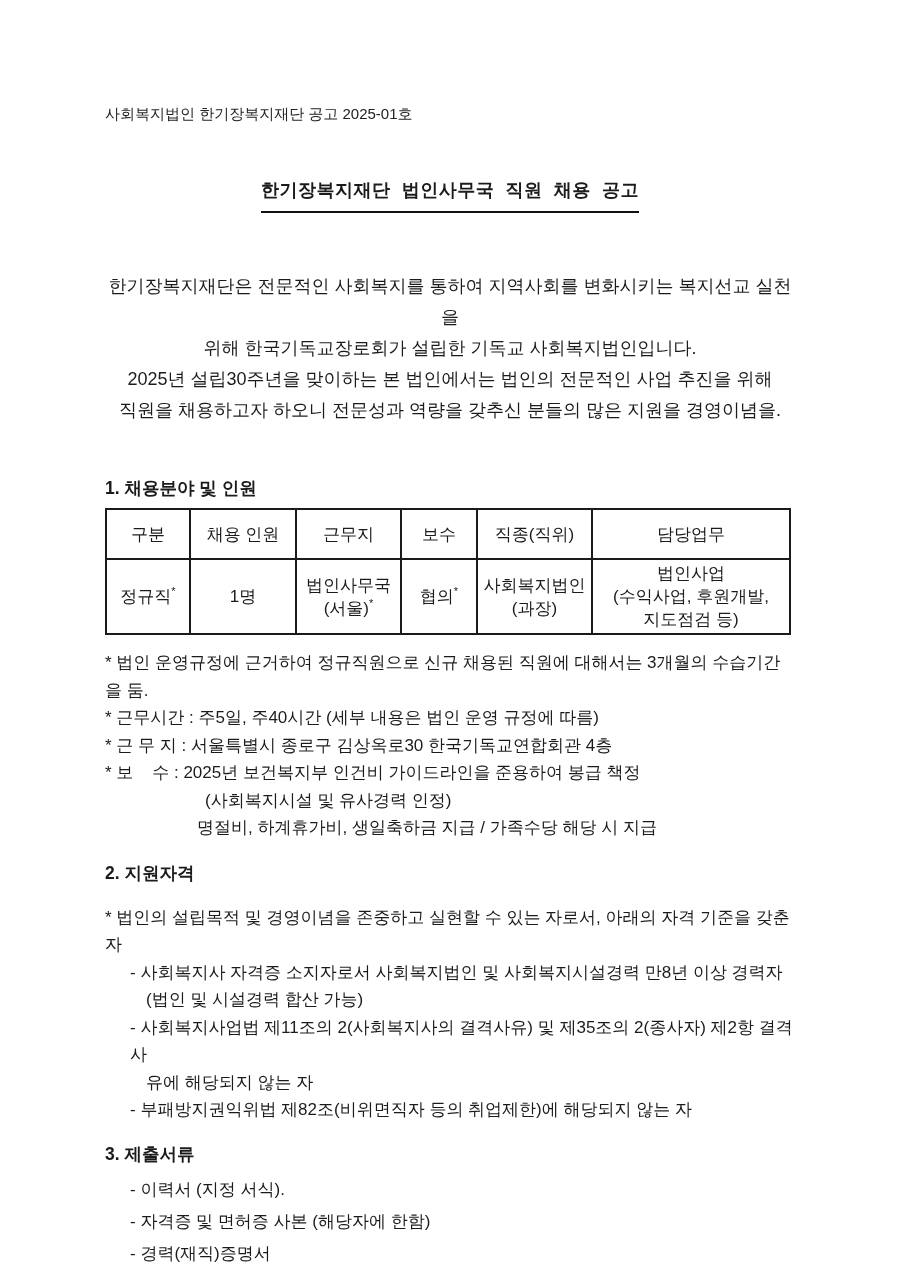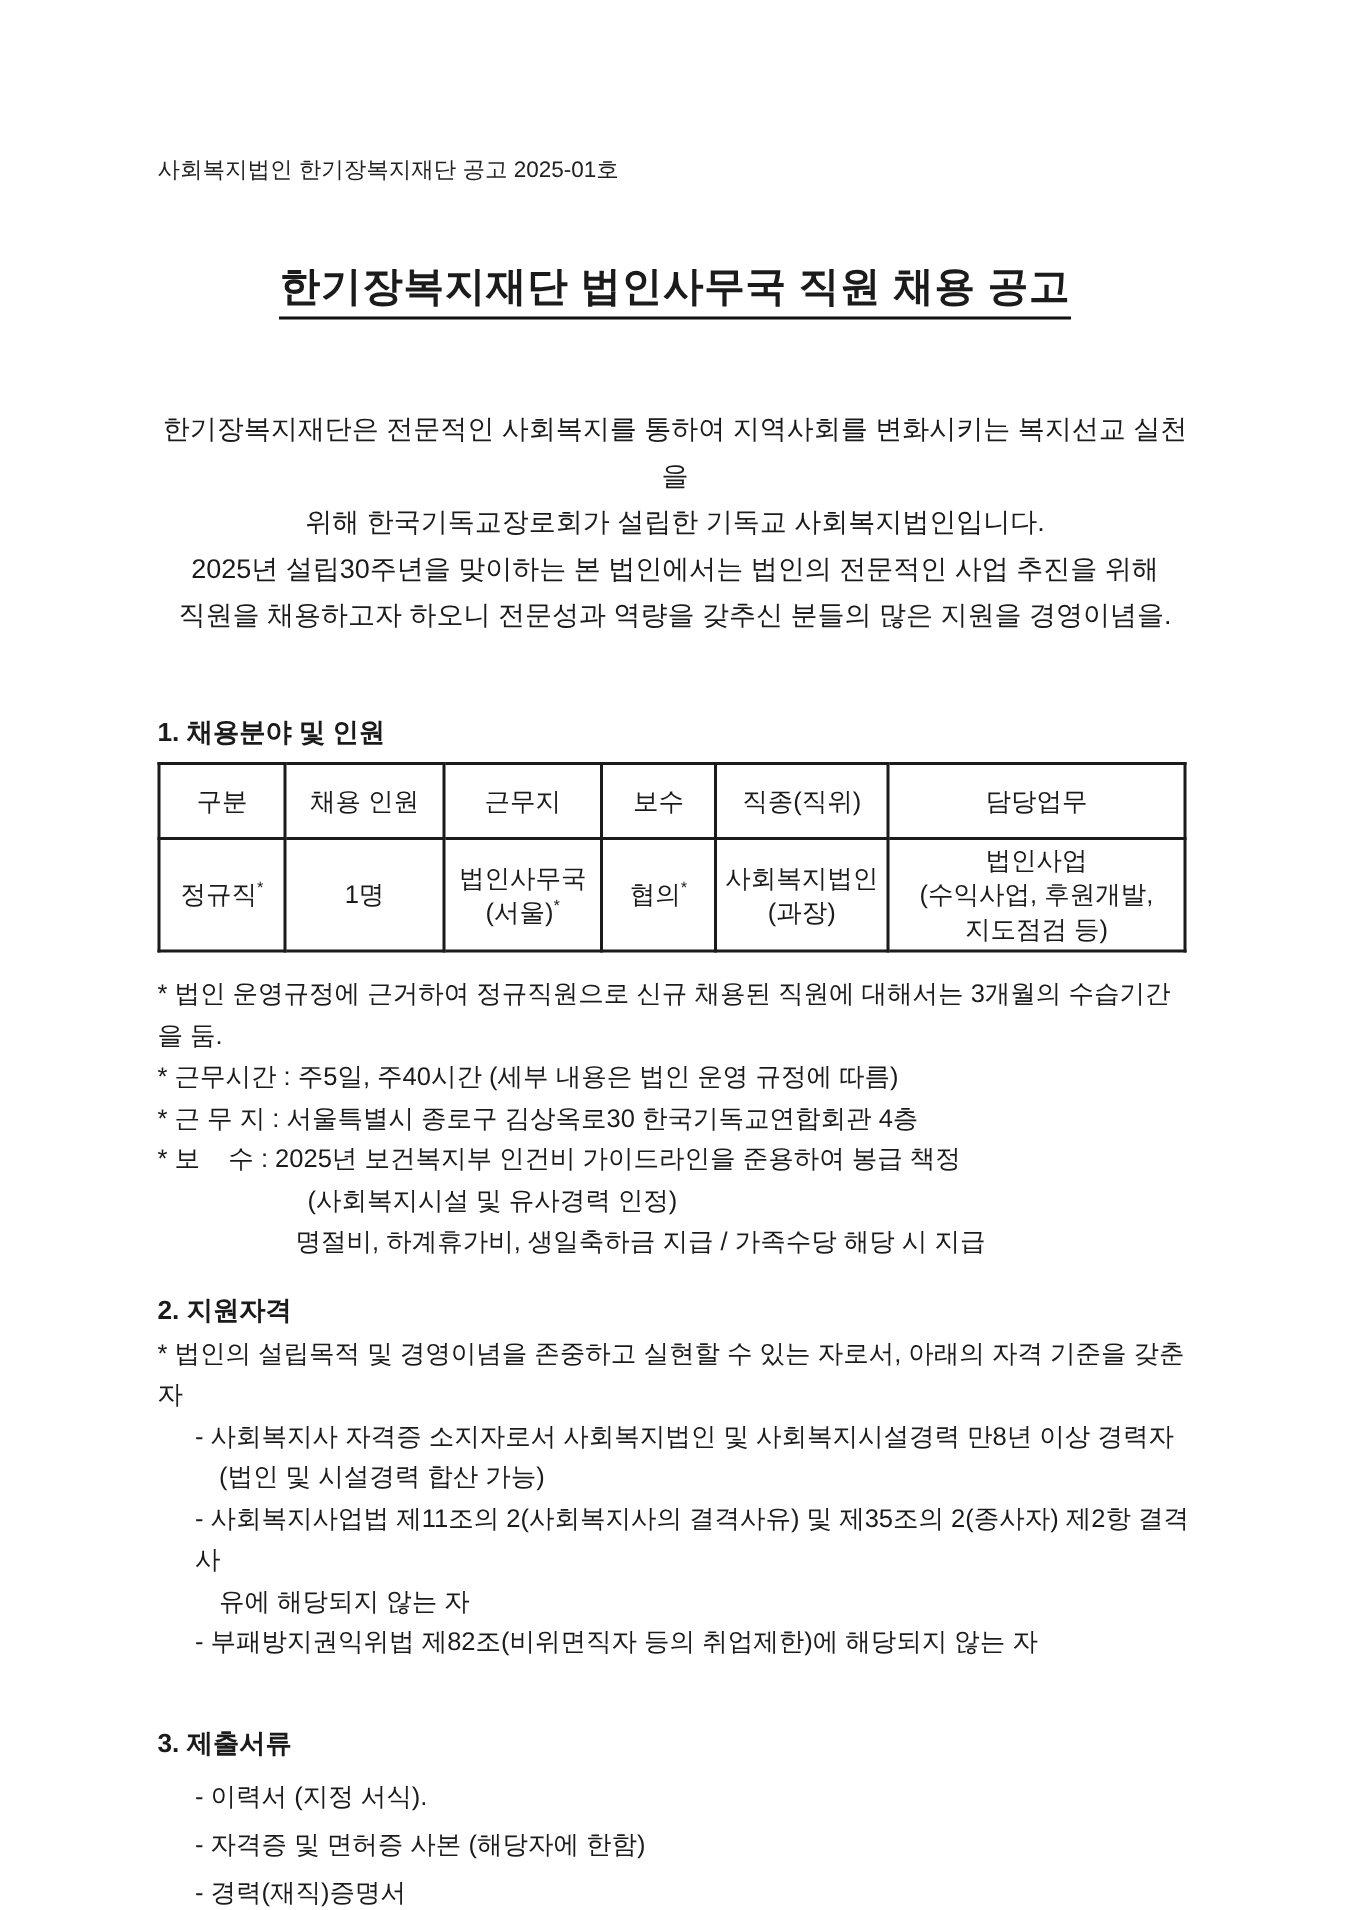--- a/index.html
+++ b/index.html
@@ -10,25 +10,26 @@
     color: #1b1b1b;
     overflow: hidden;
   }
   .page { padding: 104px 105px 0 105px; width: 900px; }
 
   .doc-number { font-size: 15px; line-height: 20px; color: #222; }
 
   .title-wrap { text-align: center; margin-top: 50px; }
   .doc-title {
     display: inline-block;
-    font-size: 27px; font-weight: bold;
+    font-size: 18px; font-weight: bold;
     letter-spacing: 0.5px;
     line-height: 34px;
     border-bottom: 2.5px solid #111;
     padding-bottom: 3px;
+    font-family: Liberation Mono, monospace;
   }
 
   .intro { margin-top: 58px; text-align: center; font-size: 18px; }
   .intro .line { line-height: 31px; white-space: pre-wrap; }
 
   .sec-heading { font-size: 17.5px; font-weight: bold; }
   .s1-heading { margin-top: 50px; line-height: 24px; }
 
   table.recruit {
     margin-top: 8px;
@@ -47,27 +48,27 @@
   table.recruit th { height: 50px; }
   table.recruit td { height: 67px; line-height: 23px; }
   sup.star { font-size: 11px; vertical-align: super; line-height: 0; }
 
   .notes { margin-top: 14px; font-size: 17px; }
   .notes .line { line-height: 27.5px; white-space: pre-wrap; }
   .notes .cont1 { padding-left: 100px; }
   .notes .cont2 { padding-left: 92px; }
 
   .s2-heading { margin-top: 18px; line-height: 26px; }
-  .qualifications { margin-top: 3px; font-size: 17px; }
+  .qualifications { margin-top: 18px; font-size: 17px; }
   .qualifications .line { line-height: 27.5px; white-space: pre-wrap; }
   .lvl0 { padding-left: 0; }
   .lvl1 { padding-left: 25px; }
   .lvl2 { padding-left: 41px; }
 
-  .s3-heading { margin-top: 40px; line-height: 26px; }
+  .s3-heading { margin-top: 17px; line-height: 26px; }
   .documents { margin-top: 7px; font-size: 17px; }
   .documents .line { line-height: 32px; padding-left: 25px; white-space: pre-wrap; }
 </style>
 </head>
 <body>
 
 <div class="page">
 
   <div class="doc-number">사회복지법인 한기장복지재단 공고 2025-01호</div>
 

